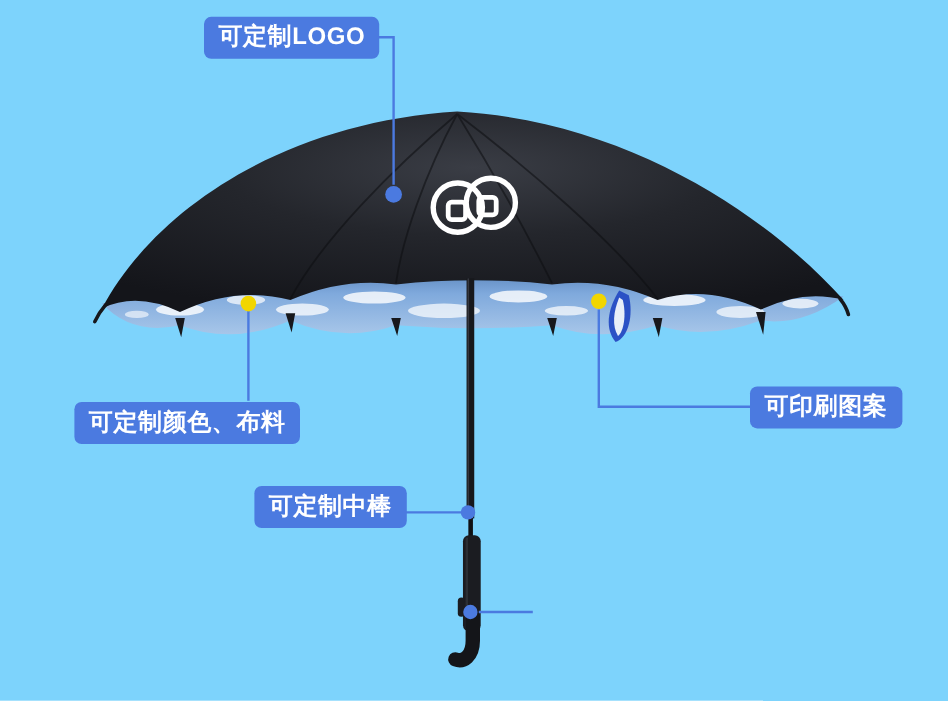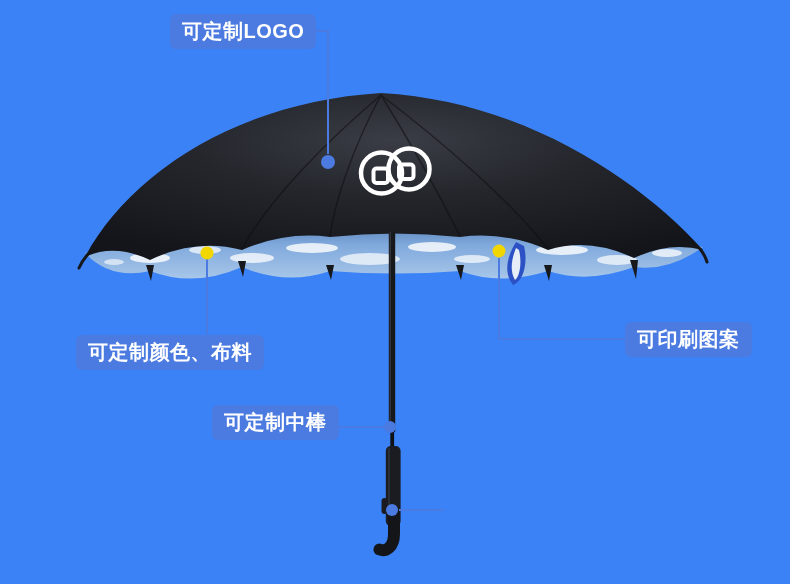--- a/index.html
+++ b/index.html
@@ -4,40 +4,40 @@
 <style>
   html, body { margin: 0; padding: 0; }
   body {
     background: #ffffff;
     font-family: "Liberation Sans", "DejaVu Sans", sans-serif;
   }
   .stage {
     position: relative;
     width: 790px;
     height: 584px;
-    background: #3b82f6;
+    background: #7dd3fc;
     overflow: hidden;
   }
   .stage svg { position: absolute; left: 0; top: 0; }
   .callout-label {
     position: absolute;
     display: inline-block;
     white-space: nowrap;
     background: #4b7ae0;
     color: #ffffff;
     font-size: 20px;
     font-weight: bold;
     line-height: 27px;
     padding: 4px 12px;
     border-radius: 6px;
     letter-spacing: 0.5px;
     user-select: none;
   }
   .label-logo   { left: 170px; top: 14px;  }
-  .label-fabric { left: 76px;  top: 335px; }
+  .label-fabric { left: 62px;  top: 335px; }
   .label-print  { left: 625px; top: 322px; }
   .label-shaft  { left: 212px; top: 405px; }
   .label-handle { left: 445px; top: 492px; }
 </style>
 </head>
 <body>
 
 <div class="stage">
 
   <svg width="790" height="584" viewBox="0 0 790 584">

